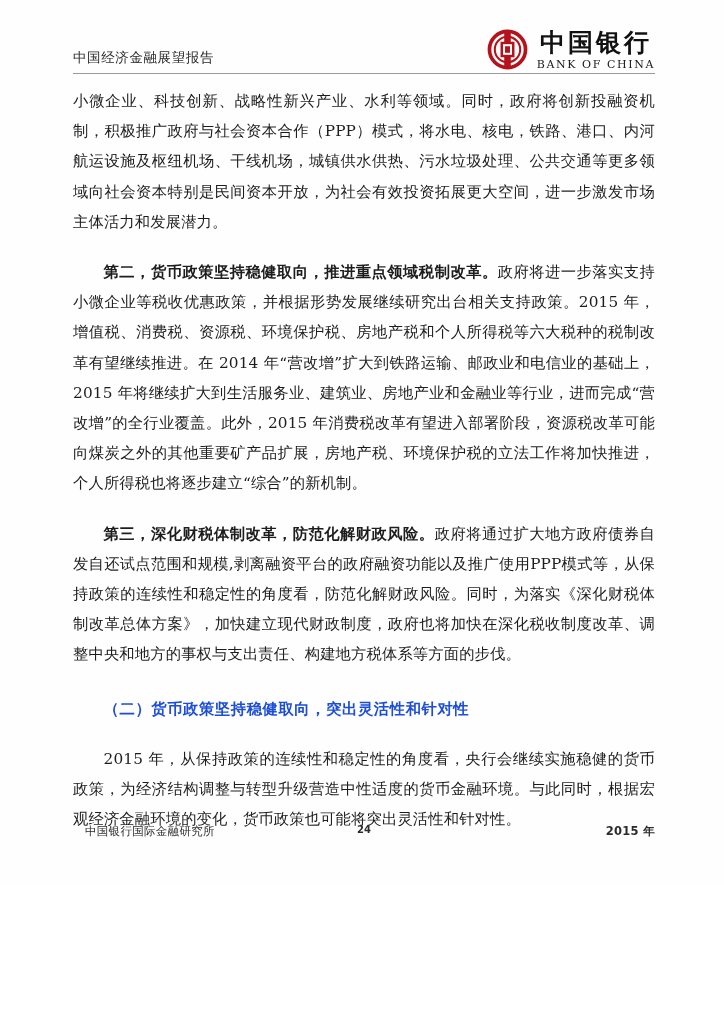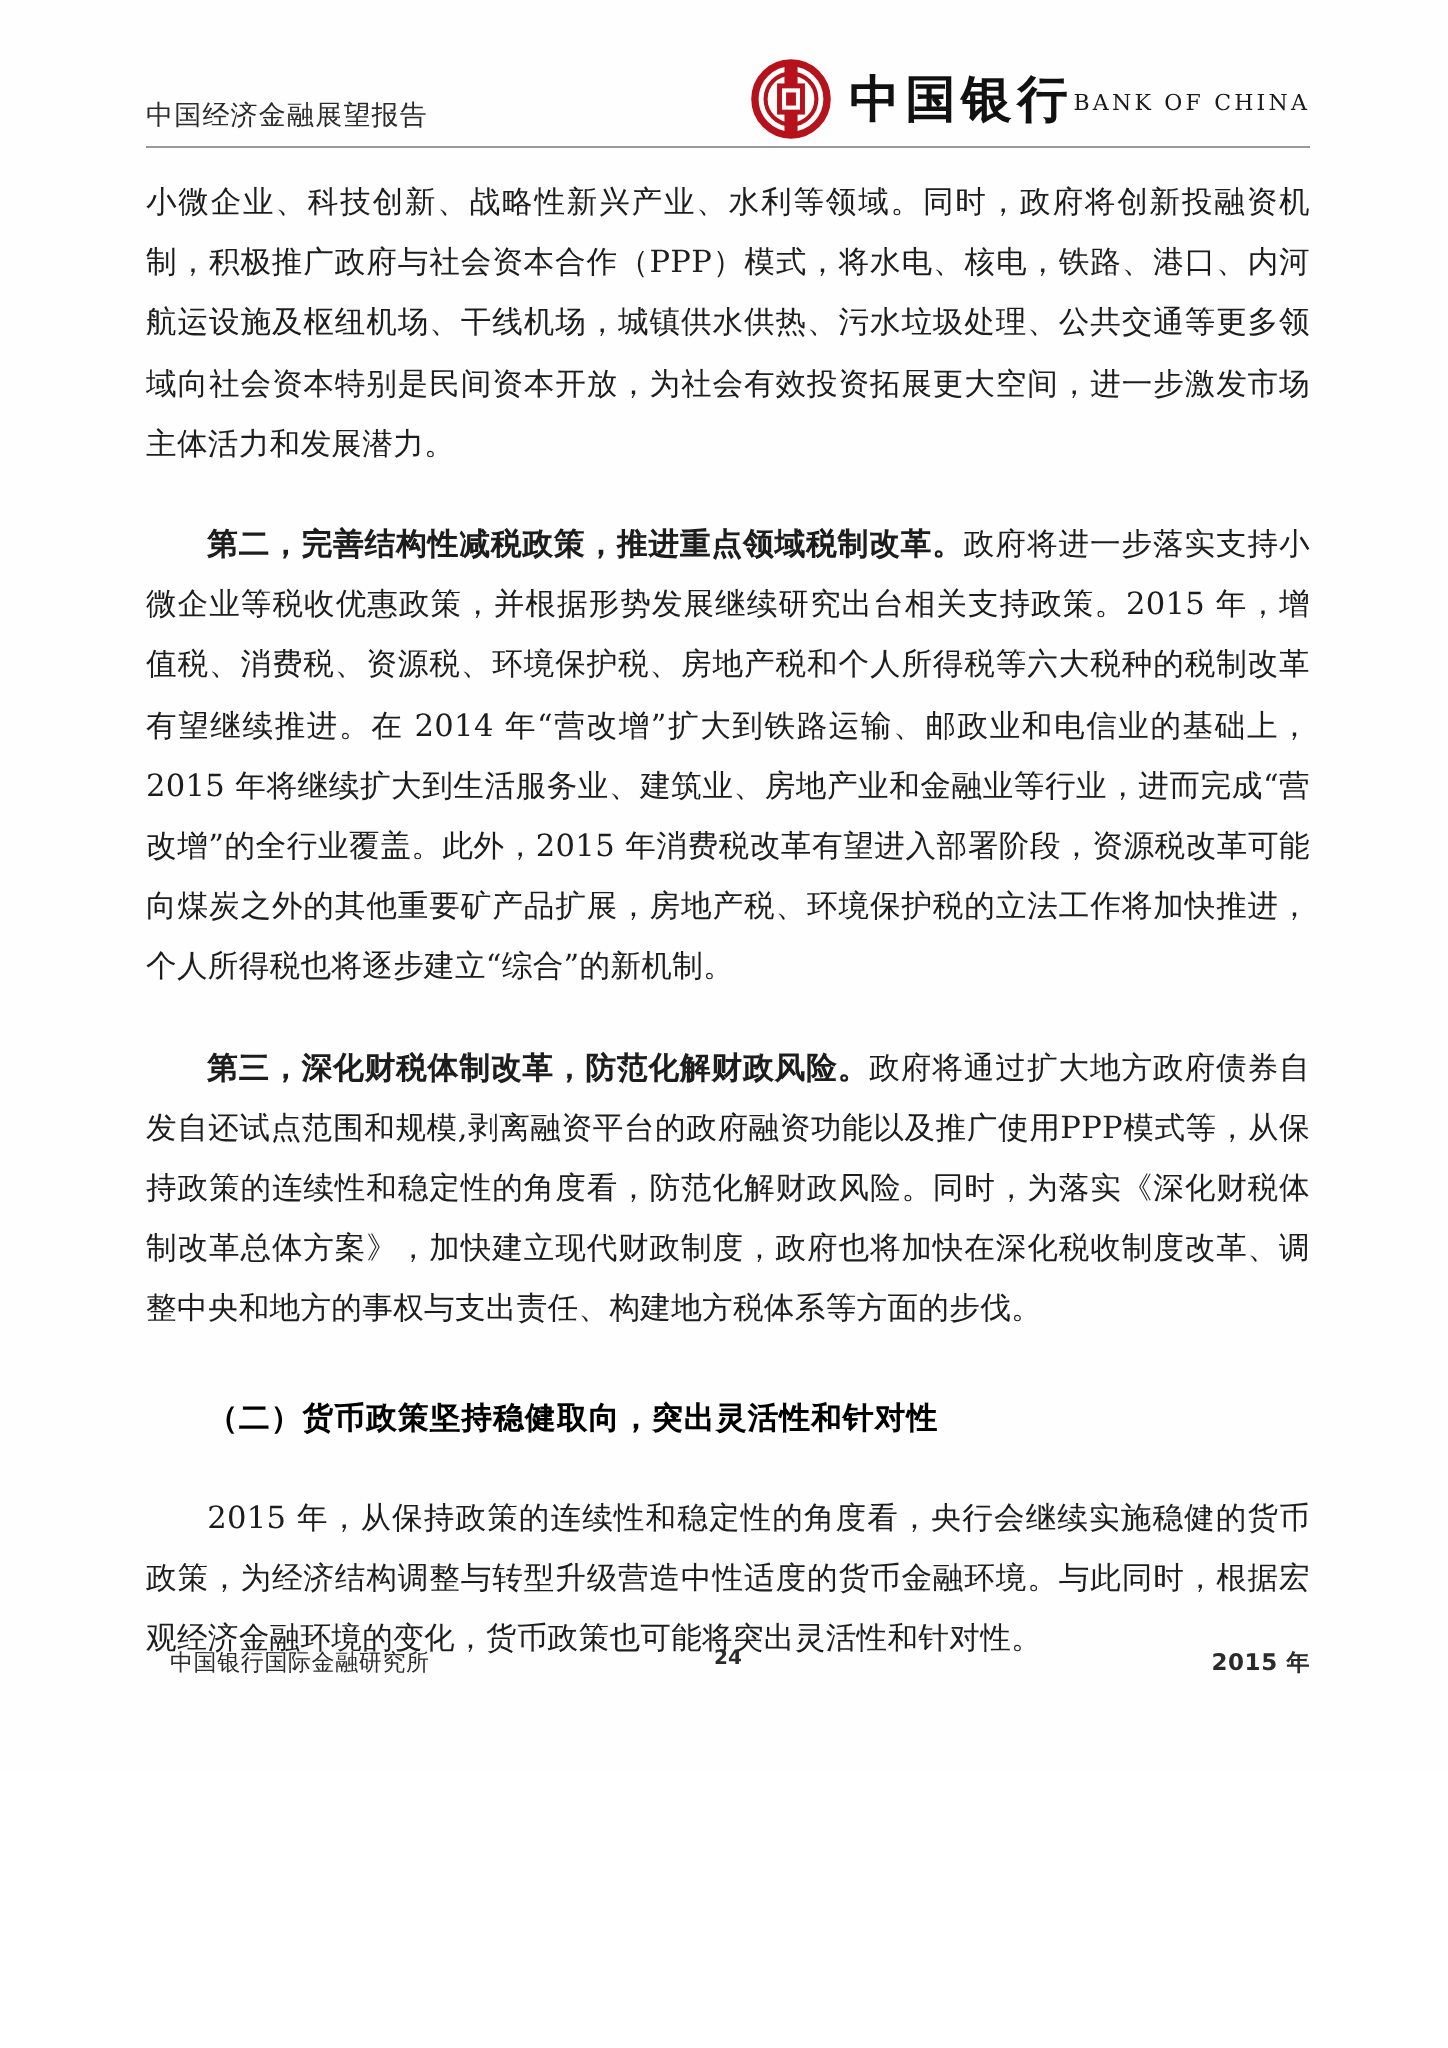--- a/index.html
+++ b/index.html
@@ -54,21 +54,21 @@
     align-items: center;
     gap: 9px;
   }
   .boc-emblem {
     width: 41px;
     height: 41px;
     flex: 0 0 auto;
   }
   .boc-wordmark {
     display: flex;
-    flex-direction: row;
+    flex-direction: column;
     align-items: center;
     line-height: 1;
   }
   .boc-cn {
     font-size: 25px;
     font-weight: bold;
     color: #111111;
     letter-spacing: 3px;
     font-family: "DejaVu Serif", "Liberation Serif", serif;
     white-space: nowrap;
@@ -108,21 +108,21 @@
   .bold {
     font-weight: bold;
   }
   h2.section-heading {
     margin: 24px 0 0 0;
     font-size: 15.3px;
     line-height: 30.2px;
     font-weight: bold;
     text-indent: 2em;
     letter-spacing: 0.6px;
-    color: #000000;
+    color: #1d4ed8;
   }
 
   
   .page-footer {
     position: absolute;
     left: 73px;
     bottom: 44px;
     width: 582px;
     height: 18px;
     font-family: "DejaVu Sans", "Liberation Sans", sans-serif;
@@ -176,21 +176,21 @@
       </div>
     </div>
 
     <div class="header-rule"></div>
   </div>
 
   <div class="content">
 
     <p class="para">小微企业、科技创新、战略性新兴产业、水利等领域。同时，政府将创新投融资机制，积极推广政府与社会资本合作（PPP）模式，将水电、核电，铁路、港口、内河航运设施及枢纽机场、干线机场，城镇供水供热、污水垃圾处理、公共交通等更多领域向社会资本特别是民间资本开放，为社会有效投资拓展更大空间，进一步激发市场主体活力和发展潜力。</p>
 
-    <p class="para indent gap"><span class="bold">第二，完善结构性减税政策，推进重点领域税制改革。</span><span>政府将进一步落实支持小微企业等税收优惠政策，并根据形势发展继续研究出台相关支持政策。2015 年，增值税、消费税、资源税、环境保护税、房地产税和个人所得税等六大税种的税制改革有望继续推进。在 2014 年“营改增”扩大到铁路运输、邮政业和电信业的基础上，2015 年将继续扩大到生活服务业、建筑业、房地产业和金融业等行业，进而完成“营改增”的全行业覆盖。此外，2015 年消费税改革有望进入部署阶段，资源税改革可能向煤炭之外的其他重要矿产品扩展，房地产税、环境保护税的立法工作将加快推进，个人所得税也将逐步建立“综合”的新机制。</span></p>
+    <p class="para indent gap"><span class="bold">第二，货币政策坚持稳健取向，推进重点领域税制改革。</span><span>政府将进一步落实支持小微企业等税收优惠政策，并根据形势发展继续研究出台相关支持政策。2015 年，增值税、消费税、资源税、环境保护税、房地产税和个人所得税等六大税种的税制改革有望继续推进。在 2014 年“营改增”扩大到铁路运输、邮政业和电信业的基础上，2015 年将继续扩大到生活服务业、建筑业、房地产业和金融业等行业，进而完成“营改增”的全行业覆盖。此外，2015 年消费税改革有望进入部署阶段，资源税改革可能向煤炭之外的其他重要矿产品扩展，房地产税、环境保护税的立法工作将加快推进，个人所得税也将逐步建立“综合”的新机制。</span></p>
 
     <p class="para indent gap"><span class="bold">第三，深化财税体制改革，防范化解财政风险。</span><span>政府将通过扩大地方政府债券自发自还试点范围和规模,剥离融资平台的政府融资功能以及推广使用PPP模式等，从保持政策的连续性和稳定性的角度看，防范化解财政风险。同时，为落实《深化财税体制改革总体方案》，加快建立现代财政制度，政府也将加快在深化税收制度改革、调整中央和地方的事权与支出责任、构建地方税体系等方面的步伐。</span></p>
 
     <h2 class="section-heading">（二）货币政策坚持稳健取向，突出灵活性和针对性</h2>
 
     <p class="para indent gap">2015 年，从保持政策的连续性和稳定性的角度看，央行会继续实施稳健的货币政策，为经济结构调整与转型升级营造中性适度的货币金融环境。与此同时，根据宏观经济金融环境的变化，货币政策也可能将突出灵活性和针对性。</p>
 
   </div>
 
   <div class="page-footer">

